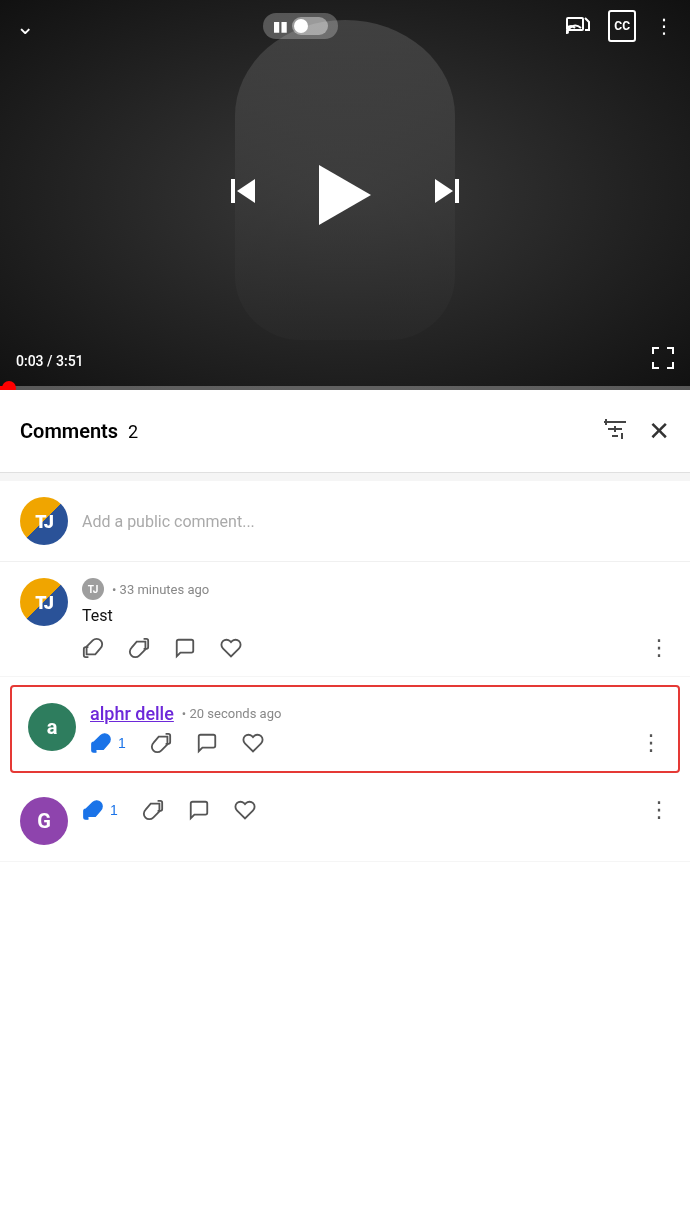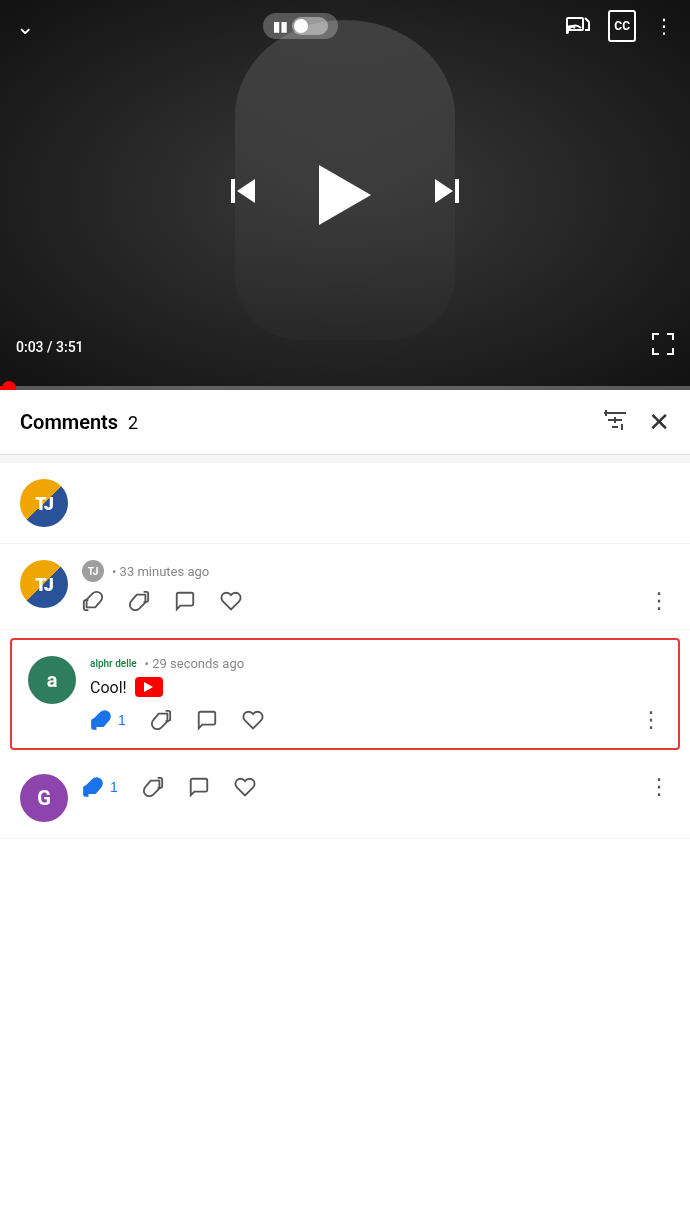--- a/index.html
+++ b/index.html
@@ -120,21 +120,21 @@
       height: 0;
       border-style: solid;
       border-width: 30px 0 30px 52px;
       border-color: transparent transparent transparent #fff;
       cursor: pointer;
     }
 
     
     .video-bottom {
       position: absolute;
-      bottom: 30px;
+      bottom: 16px;
       left: 0; right: 0;
       display: flex;
       align-items: center;
       justify-content: space-between;
       padding: 0 16px;
     }
     .time-display {
       color: #fff;
       font-size: 14px;
       font-weight: 500;
@@ -167,21 +167,21 @@
       position: absolute;
       right: -7px;
       top: -5px;
     }
 
     
     .comments-header {
       display: flex;
       align-items: center;
       justify-content: space-between;
-      padding: 17px 20px;
+      padding: 26px 20px;
       background: #fff;
       border-bottom: 1px solid #e0e0e0;
       gap: 8px;
     }
     .comments-title-area {
       display: flex;
       align-items: center;
       gap: 10px;
     }
     .comments-title {
@@ -282,23 +282,24 @@
       border-radius: 50%;
       background: #9e9e9e;
       display: flex;
       align-items: center;
       justify-content: center;
       font-size: 10px;
       font-weight: bold;
       color: #fff;
     }
     .comment-author {
-      font-size: 10px;
-      color: #15803d;
+      font-size: 18px;
+      color: #6d28d9;
       font-weight: 500;
+      text-decoration: underline;
     }
     .comment-time {
       font-size: 13px;
       color: #888;
       text-align: right;
     }
     .comment-text {
       font-size: 16px;
       color: #111;
       margin-bottom: 10px;
@@ -448,31 +449,33 @@
     <span class="close-icon">✕</span>
   </div>
 </div>
 
 <div class="separator"></div>
 
 <div class="comment-input-row">
   <div class="avatar avatar-tj">
     <span style="font-size:18px; font-weight:900; letter-spacing:-1px; color:#fff;">TJ</span>
   </div>
+  <span class="comment-placeholder">Add a public comment...</span>
 </div>
 
 <div class="comment-item">
   <div class="avatar avatar-tj">
     <span style="font-size:18px; font-weight:900; letter-spacing:-1px; color:#fff;">TJ</span>
   </div>
   <div class="comment-body">
     <div class="comment-meta">
       <div class="comment-avatar-small">TJ</div>
       <span class="comment-time">• 33 minutes ago</span>
     </div>
+    <div class="comment-text">Test</div>
     <div class="comment-actions">
       <button class="action-btn">
         <svg width="22" height="22" viewBox="0 0 24 24" fill="none" stroke="#555" stroke-width="2">
           <path d="M7 22H4a2 2 0 0 1-2-2v-7a2 2 0 0 1 2-2h3"></path>
           <path d="M20.24 12.24a6 6 0 0 0-8.49-8.49L5 10.5V19h9.5z"></path>
         </svg>
       </button>
       <button class="action-btn">
         <svg width="22" height="22" viewBox="0 0 24 24" fill="none" stroke="#555" stroke-width="2">
           <path d="M17 2H20a2 2 0 0 1 2 2v7a2 2 0 0 1-2 2h-3"></path>
@@ -493,25 +496,21 @@
     </div>
   </div>
 </div>
 
 <div style="padding: 4px 0; background: #fff;">
   <div class="comment-item highlighted">
     <div class="avatar avatar-a">a</div>
     <div class="comment-body">
       <div class="comment-meta">
         <span class="comment-author">alphr delle</span>
-        <span class="comment-time">• 29 seconds ago</span>
-      </div>
-      <div class="comment-text">
-        <span>Cool!</span>
-        <span class="yt-inline-logo"></span>
+        <span class="comment-time">• 20 seconds ago</span>
       </div>
       <div class="comment-actions">
         <button class="action-btn liked">
           <svg width="22" height="22" viewBox="0 0 24 24" fill="#1a73e8" stroke="#1a73e8" stroke-width="1.5">
             <path d="M7 22H4a2 2 0 0 1-2-2v-7a2 2 0 0 1 2-2h3"></path>
             <path d="M20.24 12.24a6 6 0 0 0-8.49-8.49L5 10.5V19h9.5z"></path>
           </svg>
           <span class="action-count" style="color:#1a73e8;">1</span>
         </button>
         <button class="action-btn">

